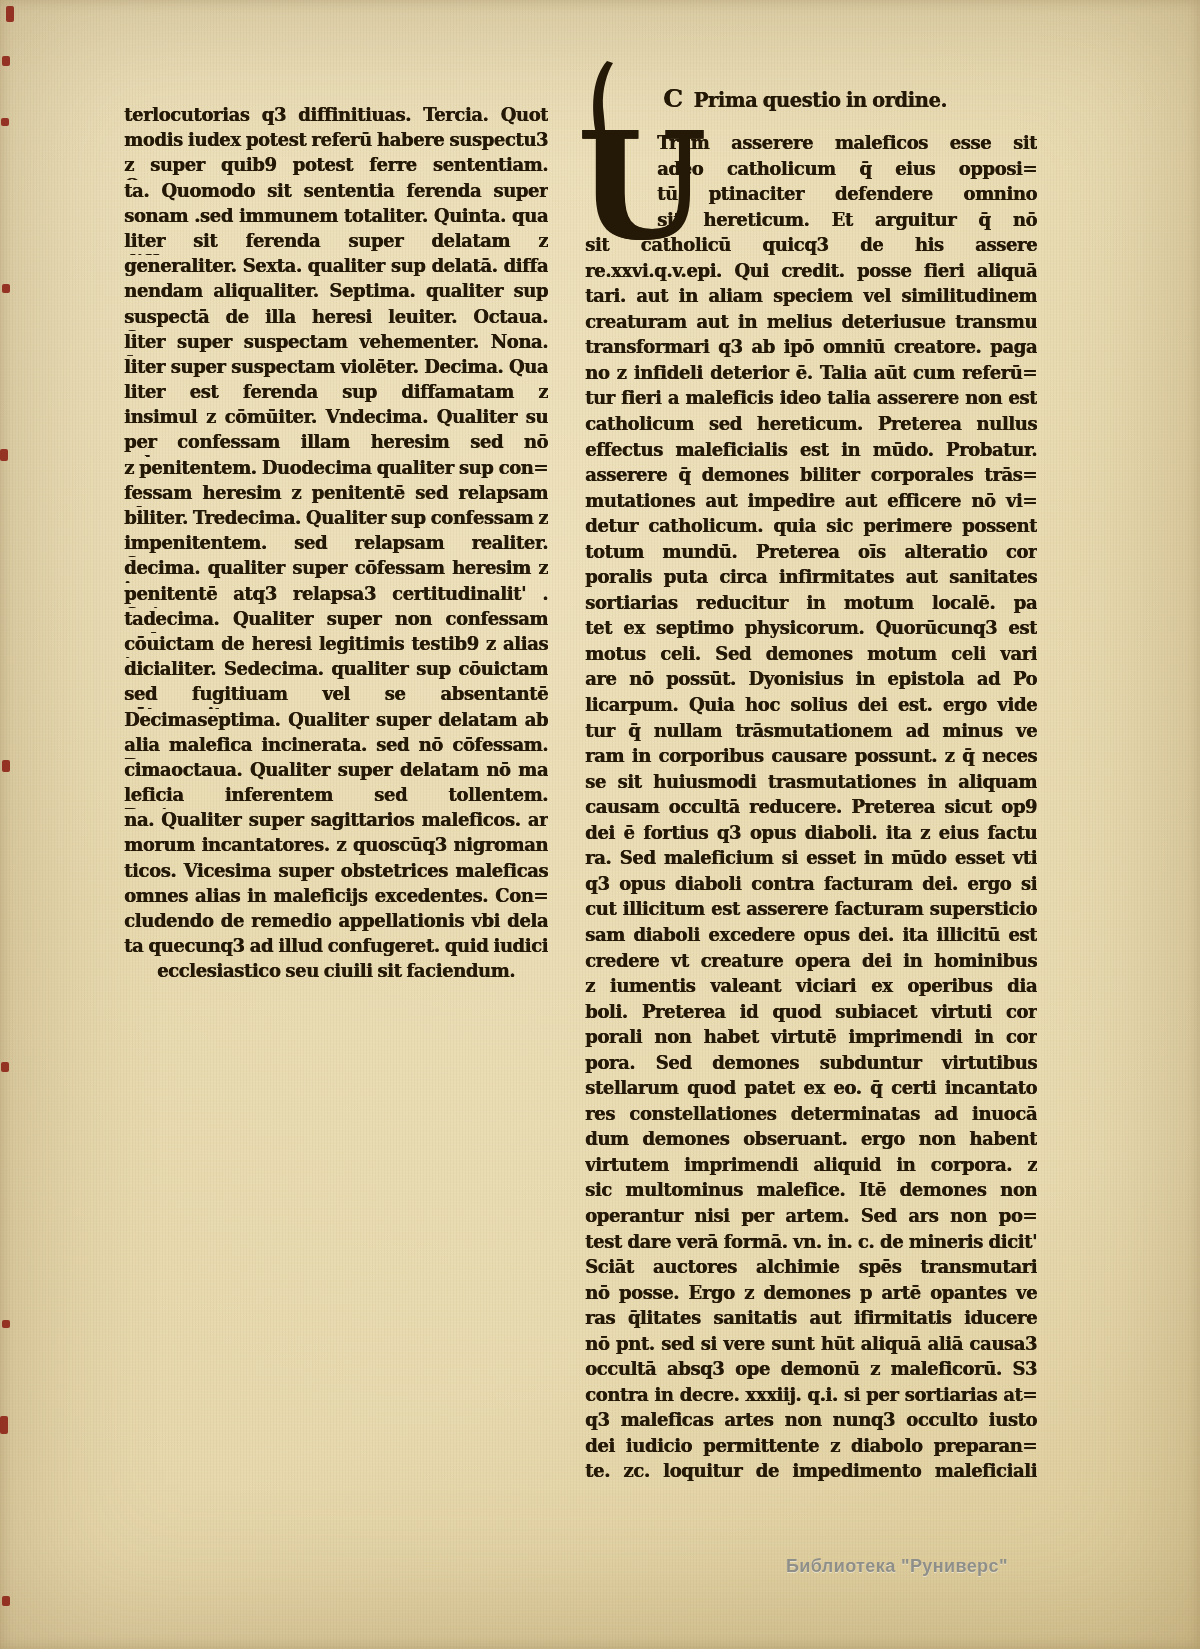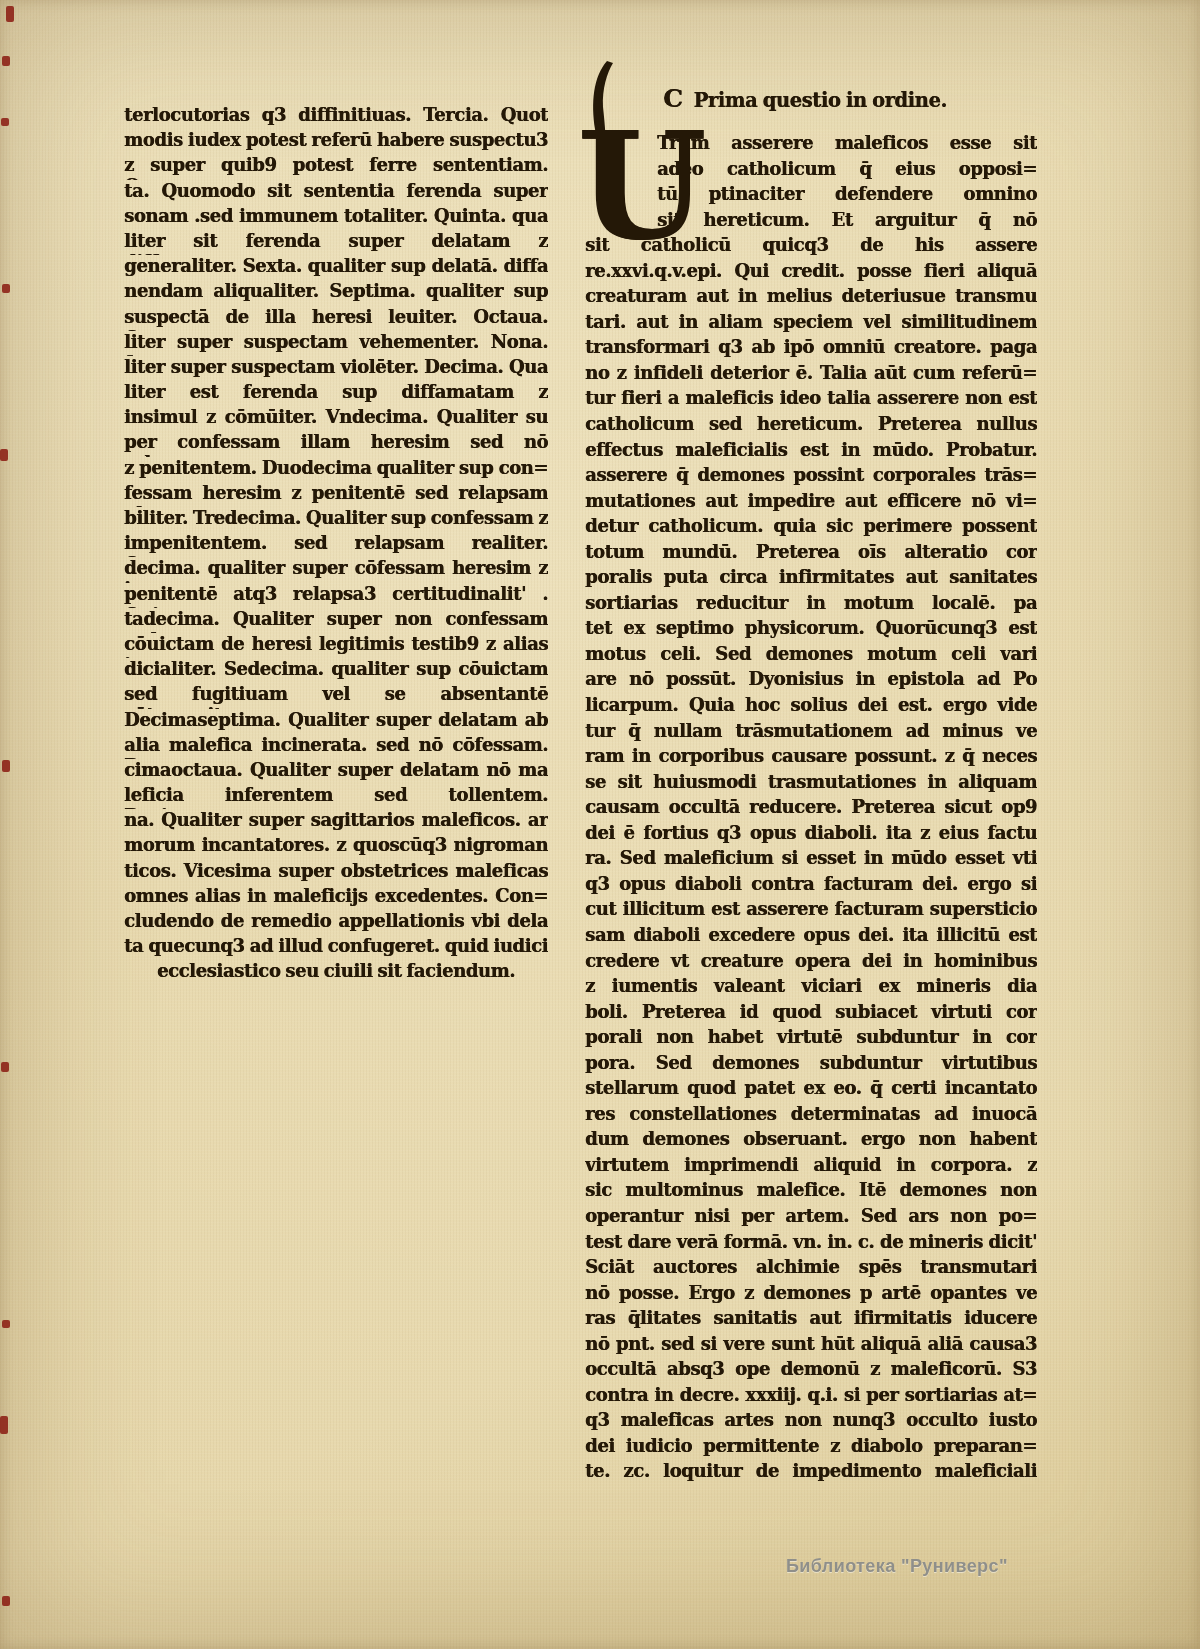--- a/index.html
+++ b/index.html
@@ -134,50 +134,50 @@
                    C22,88 20,66 18,48 C17,30 22,14 28,4 Z" fill="currentColor"></path>
         </svg>
         <span class="dropcap">U</span>
       </div>
     <div class="line">Trum asserere maleficos esse sit</div>
         <div class="line">adeo catholicum q̄ eius opposi=</div>
         <div class="line">tū ptinaciter defendere omnino</div>
         <div class="line">sit hereticum. Et arguitur q̄ nō</div>
         <div class="line">sit catholicū quicq3 de his assere</div>
         <div class="line">re.xxvi.q.v.epi. Qui credit. posse fieri aliquā</div>
+        <div class="line">tari. aut in aliam speciem vel similitudinem</div>
         <div class="line">creaturam aut in melius deteriusue transmu</div>
-        <div class="line">tari. aut in aliam speciem vel similitudinem</div>
         <div class="line">transformari q3 ab ipō omniū creatore. paga</div>
         <div class="line">no z infideli deterior ē. Talia aūt cum referū=</div>
         <div class="line">tur fieri a maleficis ideo talia asserere non est</div>
         <div class="line">catholicum sed hereticum. Preterea nullus</div>
         <div class="line">effectus maleficialis est in mūdo. Probatur.</div>
-        <div class="line">asserere q̄ demones possint corporales trās=</div>
+        <div class="line">asserere q̄ demones biliter corporales trās=</div>
         <div class="line">mutationes aut impedire aut efficere nō vi=</div>
         <div class="line">detur catholicum. quia sic perimere possent</div>
         <div class="line">totum mundū. Preterea oīs alteratio cor</div>
         <div class="line">poralis puta circa infirmitates aut sanitates</div>
         <div class="line">sortiarias reducitur in motum localē. pa</div>
         <div class="line">tet ex septimo physicorum. Quorūcunq3 est</div>
         <div class="line">motus celi. Sed demones motum celi vari</div>
         <div class="line">are nō possūt. Dyonisius in epistola ad Po</div>
         <div class="line">licarpum. Quia hoc solius dei est. ergo vide</div>
         <div class="line">tur q̄ nullam trāsmutationem ad minus ve</div>
         <div class="line">ram in corporibus causare possunt. z q̄ neces</div>
         <div class="line">se sit huiusmodi trasmutationes in aliquam</div>
         <div class="line">causam occultā reducere. Preterea sicut op9</div>
         <div class="line">dei ē fortius q3 opus diaboli. ita z eius factu</div>
         <div class="line">ra. Sed maleficium si esset in mūdo esset vti</div>
         <div class="line">q3 opus diaboli contra facturam dei. ergo si</div>
         <div class="line">cut illicitum est asserere facturam supersticio</div>
         <div class="line">sam diaboli excedere opus dei. ita illicitū est</div>
         <div class="line">credere vt creature opera dei in hominibus</div>
-        <div class="line">z iumentis valeant viciari ex mineris dia</div>
+        <div class="line">z iumentis valeant viciari ex operibus dia</div>
         <div class="line">boli. Preterea id quod subiacet virtuti cor</div>
-        <div class="line">porali non habet virtutē subduntur in cor</div>
+        <div class="line">porali non habet virtutē imprimendi in cor</div>
         <div class="line">pora. Sed demones subduntur virtutibus</div>
         <div class="line">stellarum quod patet ex eo. q̄ certi incantato</div>
         <div class="line">res constellationes determinatas ad inuocā</div>
         <div class="line">dum demones obseruant. ergo non habent</div>
         <div class="line">virtutem imprimendi aliquid in corpora. z</div>
         <div class="line">sic multominus malefice. Itē demones non</div>
         <div class="line">operantur nisi per artem. Sed ars non po=</div>
         <div class="line">test dare verā formā. vn. in. c. de mineris dicit'</div>
         <div class="line">Sciāt auctores alchimie spēs transmutari</div>
         <div class="line">nō posse. Ergo z demones p artē opantes ve</div>

